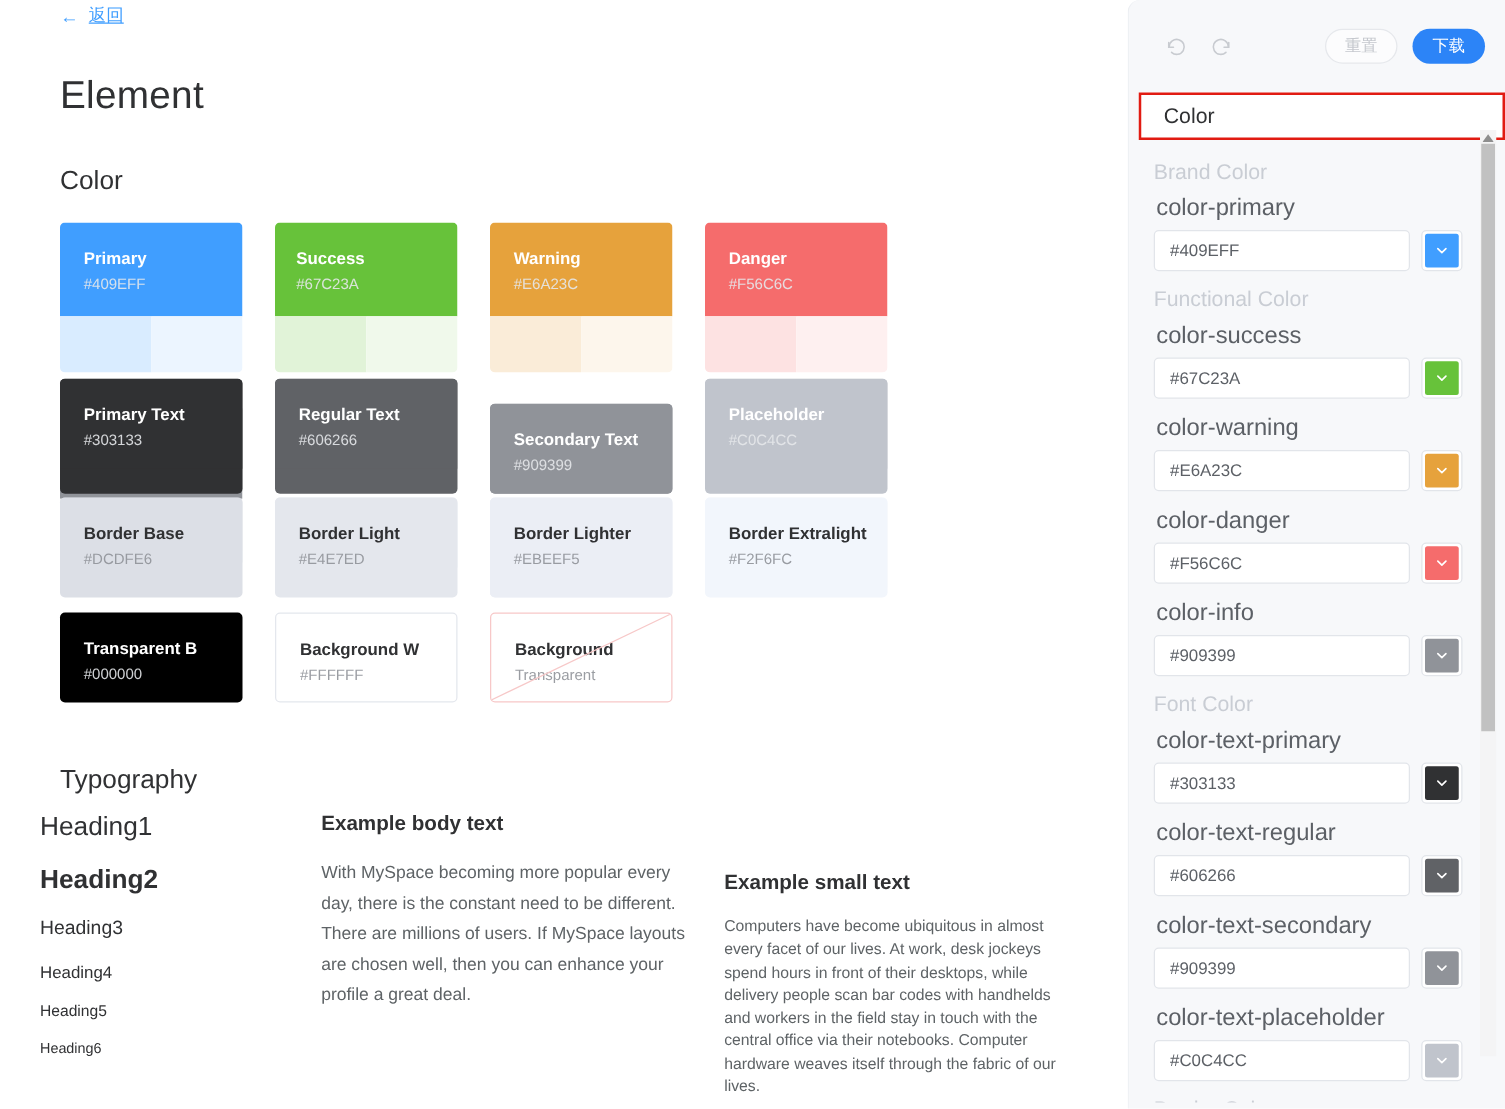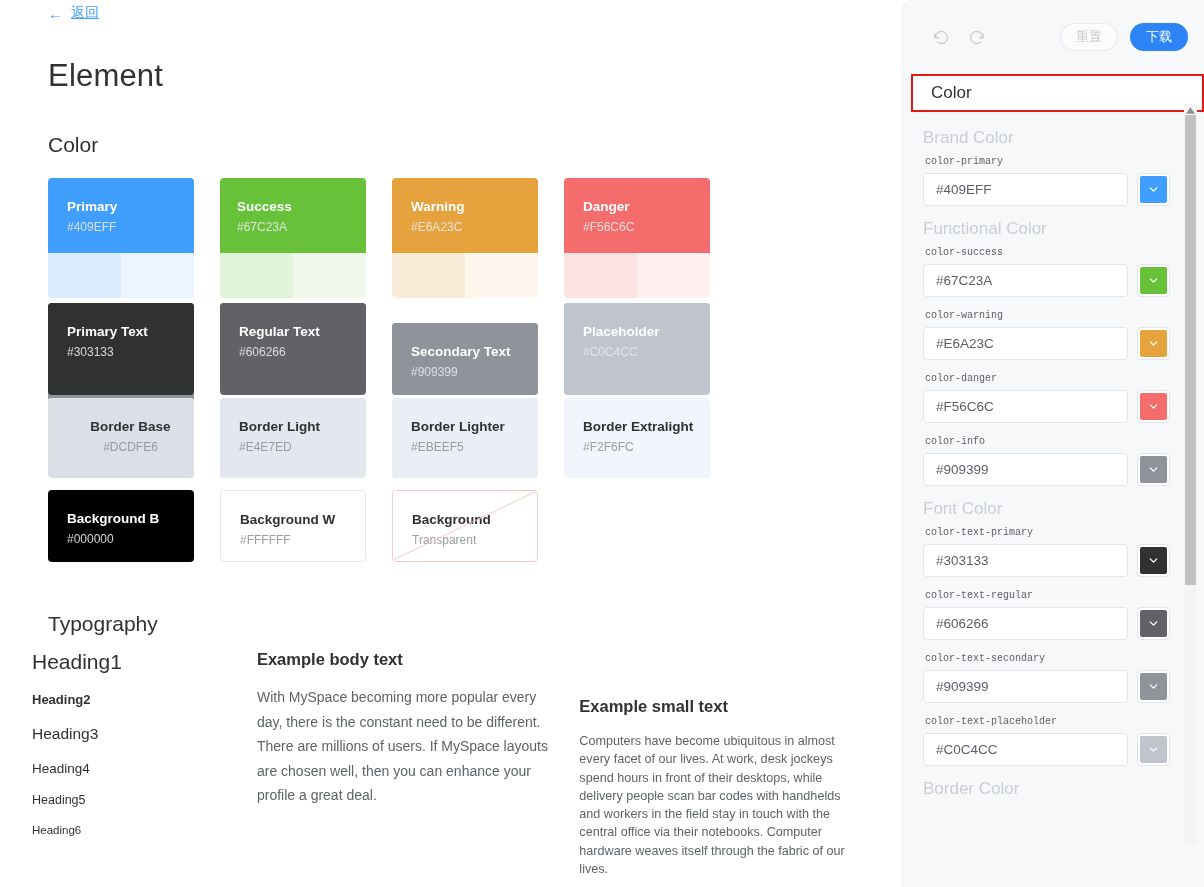--- a/index.html
+++ b/index.html
@@ -87,21 +87,21 @@
   .typo-cols {
     position: absolute; left: 32px; top: 650px; width: 830px;
     display: flex; gap: 30px;
   }
   .typo-col-head { width: 200px; }
   .typo-col-body { width: 300px; }
   .typo-col-small { width: 290px; margin-top: 47px; }
 
   .heading-list > div { color: #303133; font-weight: 700; }
   .h1 { font-size: 21px; margin-bottom: 18px; font-weight: 400 !important; }
-  .h2 { font-size: 13px; margin-bottom: 18px; }
+  .h2 { font-size: 21px; margin-bottom: 18px; }
   .h3 { font-size: 15.5px; margin-bottom: 18px; font-weight: 400 !important; }
   .h4 { font-size: 13.5px; margin-bottom: 17px; font-weight: 400 !important; }
   .h5 { font-size: 12.5px; margin-bottom: 17px; font-weight: 400 !important; }
   .h6 { font-size: 11.5px; font-weight: 400 !important; }
 
   .example-head {
     font-size: 16.5px; font-weight: 700; color: #303133;
     margin-bottom: 16px;
   }
   .body-para {
@@ -164,21 +164,21 @@
     height: 770px;
     padding: 16px 34px 0 20px;
     overflow: hidden;
   }
   .group-title {
     font-size: 17px; color: #c9cdd4; font-weight: 400;
     margin: 6px 0 8px 0;
   }
   .group-title.first { margin-top: 0; }
   .field-label {
-    font-size: 10px; color: #5c6066; margin: 0 0 6px 2px; font-family: Liberation Mono, monospace;
+    font-size: 19px; color: #5c6066; margin: 0 0 6px 2px;
   }
   .field-row { display: flex; align-items: center; gap: 9px; margin-bottom: 13px; }
   .field-input {
     flex: 1; height: 33px; border: 1px solid #e2e5ea;
     border-radius: 4px; background: #fff;
     padding: 0 12px; font-size: 13.5px; color: #5c6066;
     font-family: inherit;
   }
   .color-btn {
     width: 33px; height: 33px; border-radius: 4px;
@@ -296,21 +296,21 @@
         </div>
         <div class="swatch dark" style="background: rgb(192, 196, 204);">
           <div class="body" style="background: rgb(192, 196, 204); height: 72px;">
             <div class="name">Placeholder</div>
             <div class="hex">#C0C4CC</div>
           </div>
         </div>
       </div>
     <div class="swatch-grid" id="grid-border">
         <div class="swatch light" style="background: rgb(220, 223, 230);">
-          <div class="body" style="background: rgb(220, 223, 230); height: 52px; text-align: center;">
+          <div class="body" style="background: rgb(220, 223, 230); height: 52px;">
             <div class="name">Border Base</div>
             <div class="hex">#DCDFE6</div>
           </div>
         </div>
         <div class="swatch light" style="background: rgb(228, 231, 237);">
           <div class="body" style="background: rgb(228, 231, 237); height: 56px;">
             <div class="name">Border Light</div>
             <div class="hex">#E4E7ED</div>
           </div>
         </div>
@@ -323,21 +323,21 @@
         <div class="swatch light" style="background: rgb(242, 246, 252);">
           <div class="body" style="background: rgb(242, 246, 252); height: 72px;">
             <div class="name">Border Extralight</div>
             <div class="hex">#F2F6FC</div>
           </div>
         </div>
       </div>
     <div class="swatch-grid" id="grid-bg">
         <div class="swatch dark" style="background: rgb(0, 0, 0);">
           <div class="body" style="height: 72px;">
-            <div class="name">Background B</div>
+            <div class="name">Transparent B</div>
             <div class="hex">#000000</div>
           </div>
         </div>
         <div class="swatch light bordered">
           <div class="body" style="height: 70px;">
             <div class="name">Background W</div>
             <div class="hex">#FFFFFF</div>
           </div>
         </div>
         <div class="swatch light transparent">

